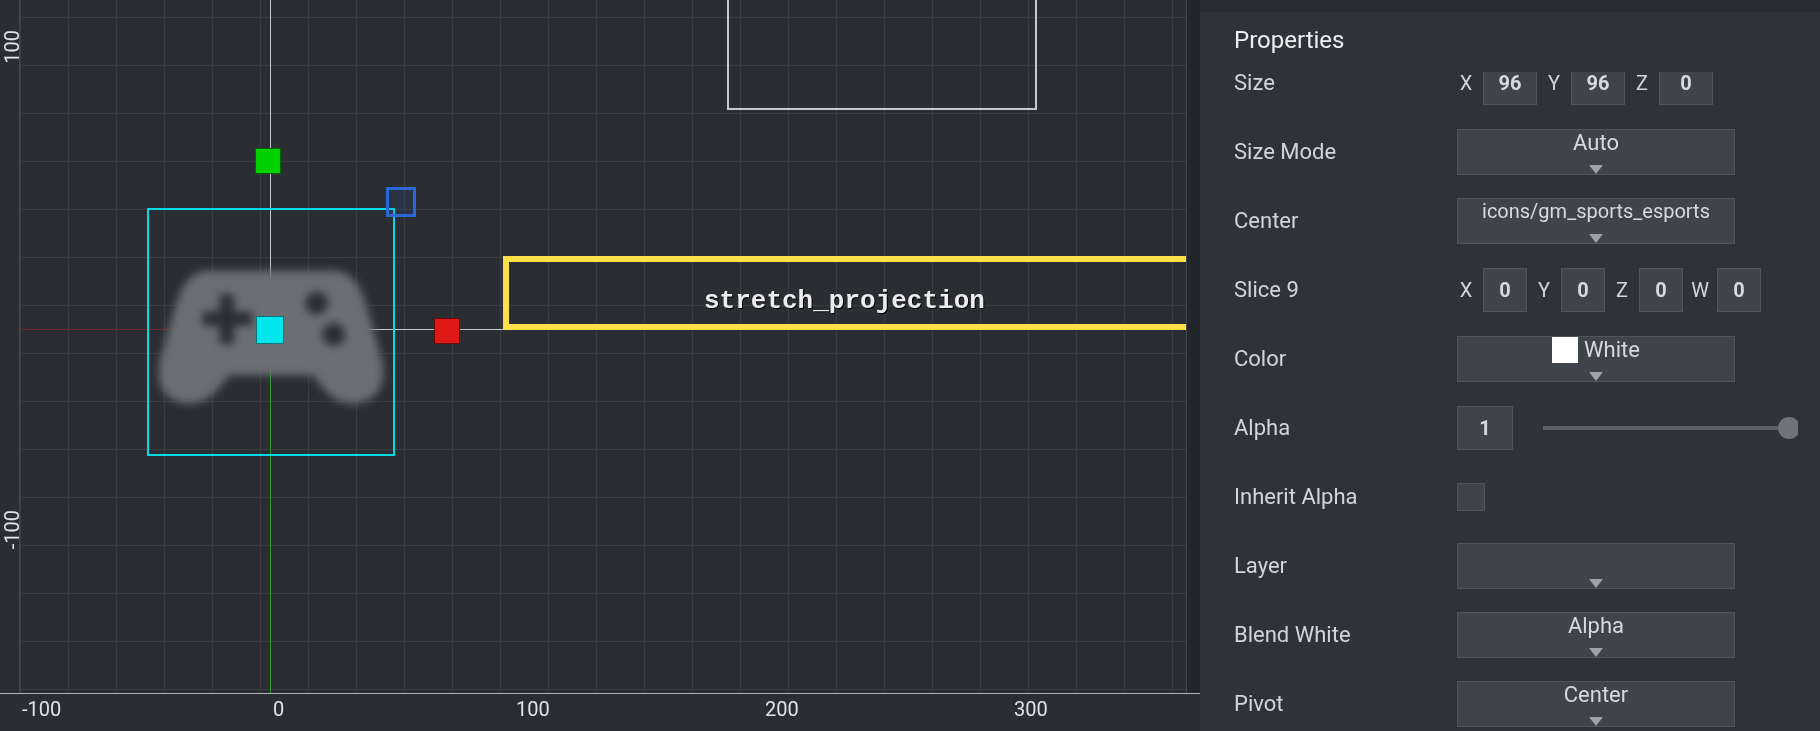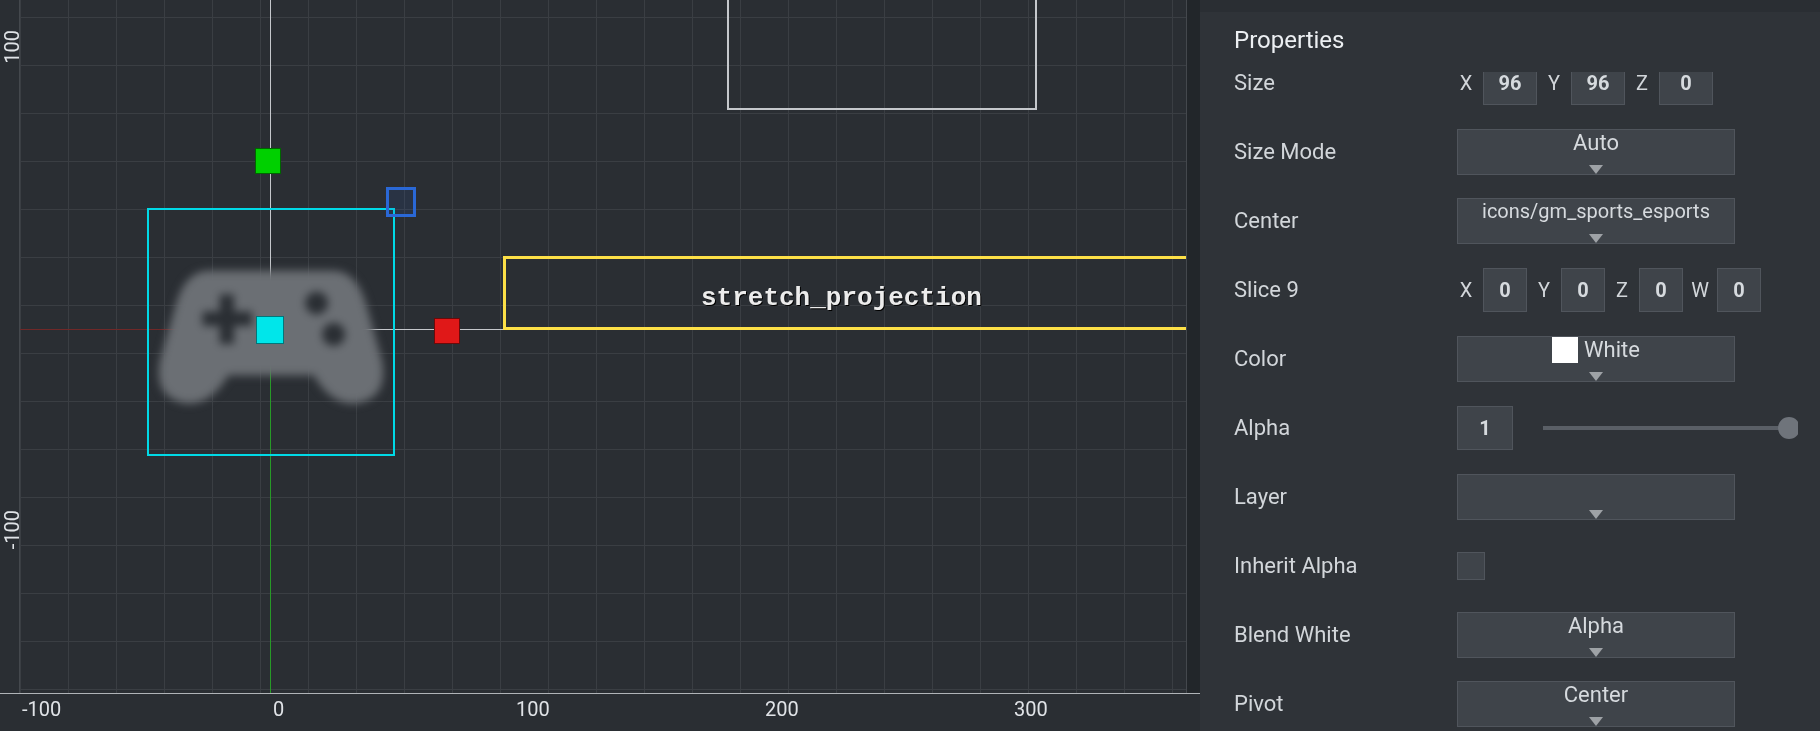--- a/index.html
+++ b/index.html
@@ -76,21 +76,21 @@
   position: absolute;
   top: 0;
   bottom: 38px;
   left: 270px;
   width: 1px;
   background: linear-gradient(to bottom, #c5c8cc 0 329px, #279a27 329px 100%);
   z-index: 1;
 }
 .node-box {
   position: absolute;
-  border: 3px solid #fde047;
+  border: 6px solid #fde047;
   z-index: 2;
   padding-left: 44px;
 }
 .projection-box {
   left: 503px; top: 256px;
   width: 700px; height: 74px;
 }
 .projection-label {
   position: absolute;
   left: 195px; top: 24px;
@@ -370,33 +370,33 @@
         <div class="row-label">Alpha</div>
         <div class="field-area">
           <div class="numbox" style="width:56px">1</div>
           <div class="slider">
             <div class="slider-thumb"></div>
           </div>
         </div>
       </div>
 
       <div class="row">
+        <div class="row-label">Inherit Alpha</div>
+        <div class="field-area">
+          <div class="checkbox"></div>
+        </div>
+      </div>
+
+      <div class="row">
         <div class="row-label">Layer</div>
         <div class="field-area">
           <div class="select wide">
             <span></span>
             <span class="caret"></span>
           </div>
-        </div>
-      </div>
-
-      <div class="row">
-        <div class="row-label">Inherit Alpha</div>
-        <div class="field-area">
-          <div class="checkbox"></div>
         </div>
       </div>
 
       <div class="row">
         <div class="row-label">Blend White</div>
         <div class="field-area">
           <div class="select wide">
             <span>Alpha</span>
             <span class="caret"></span>
           </div>

